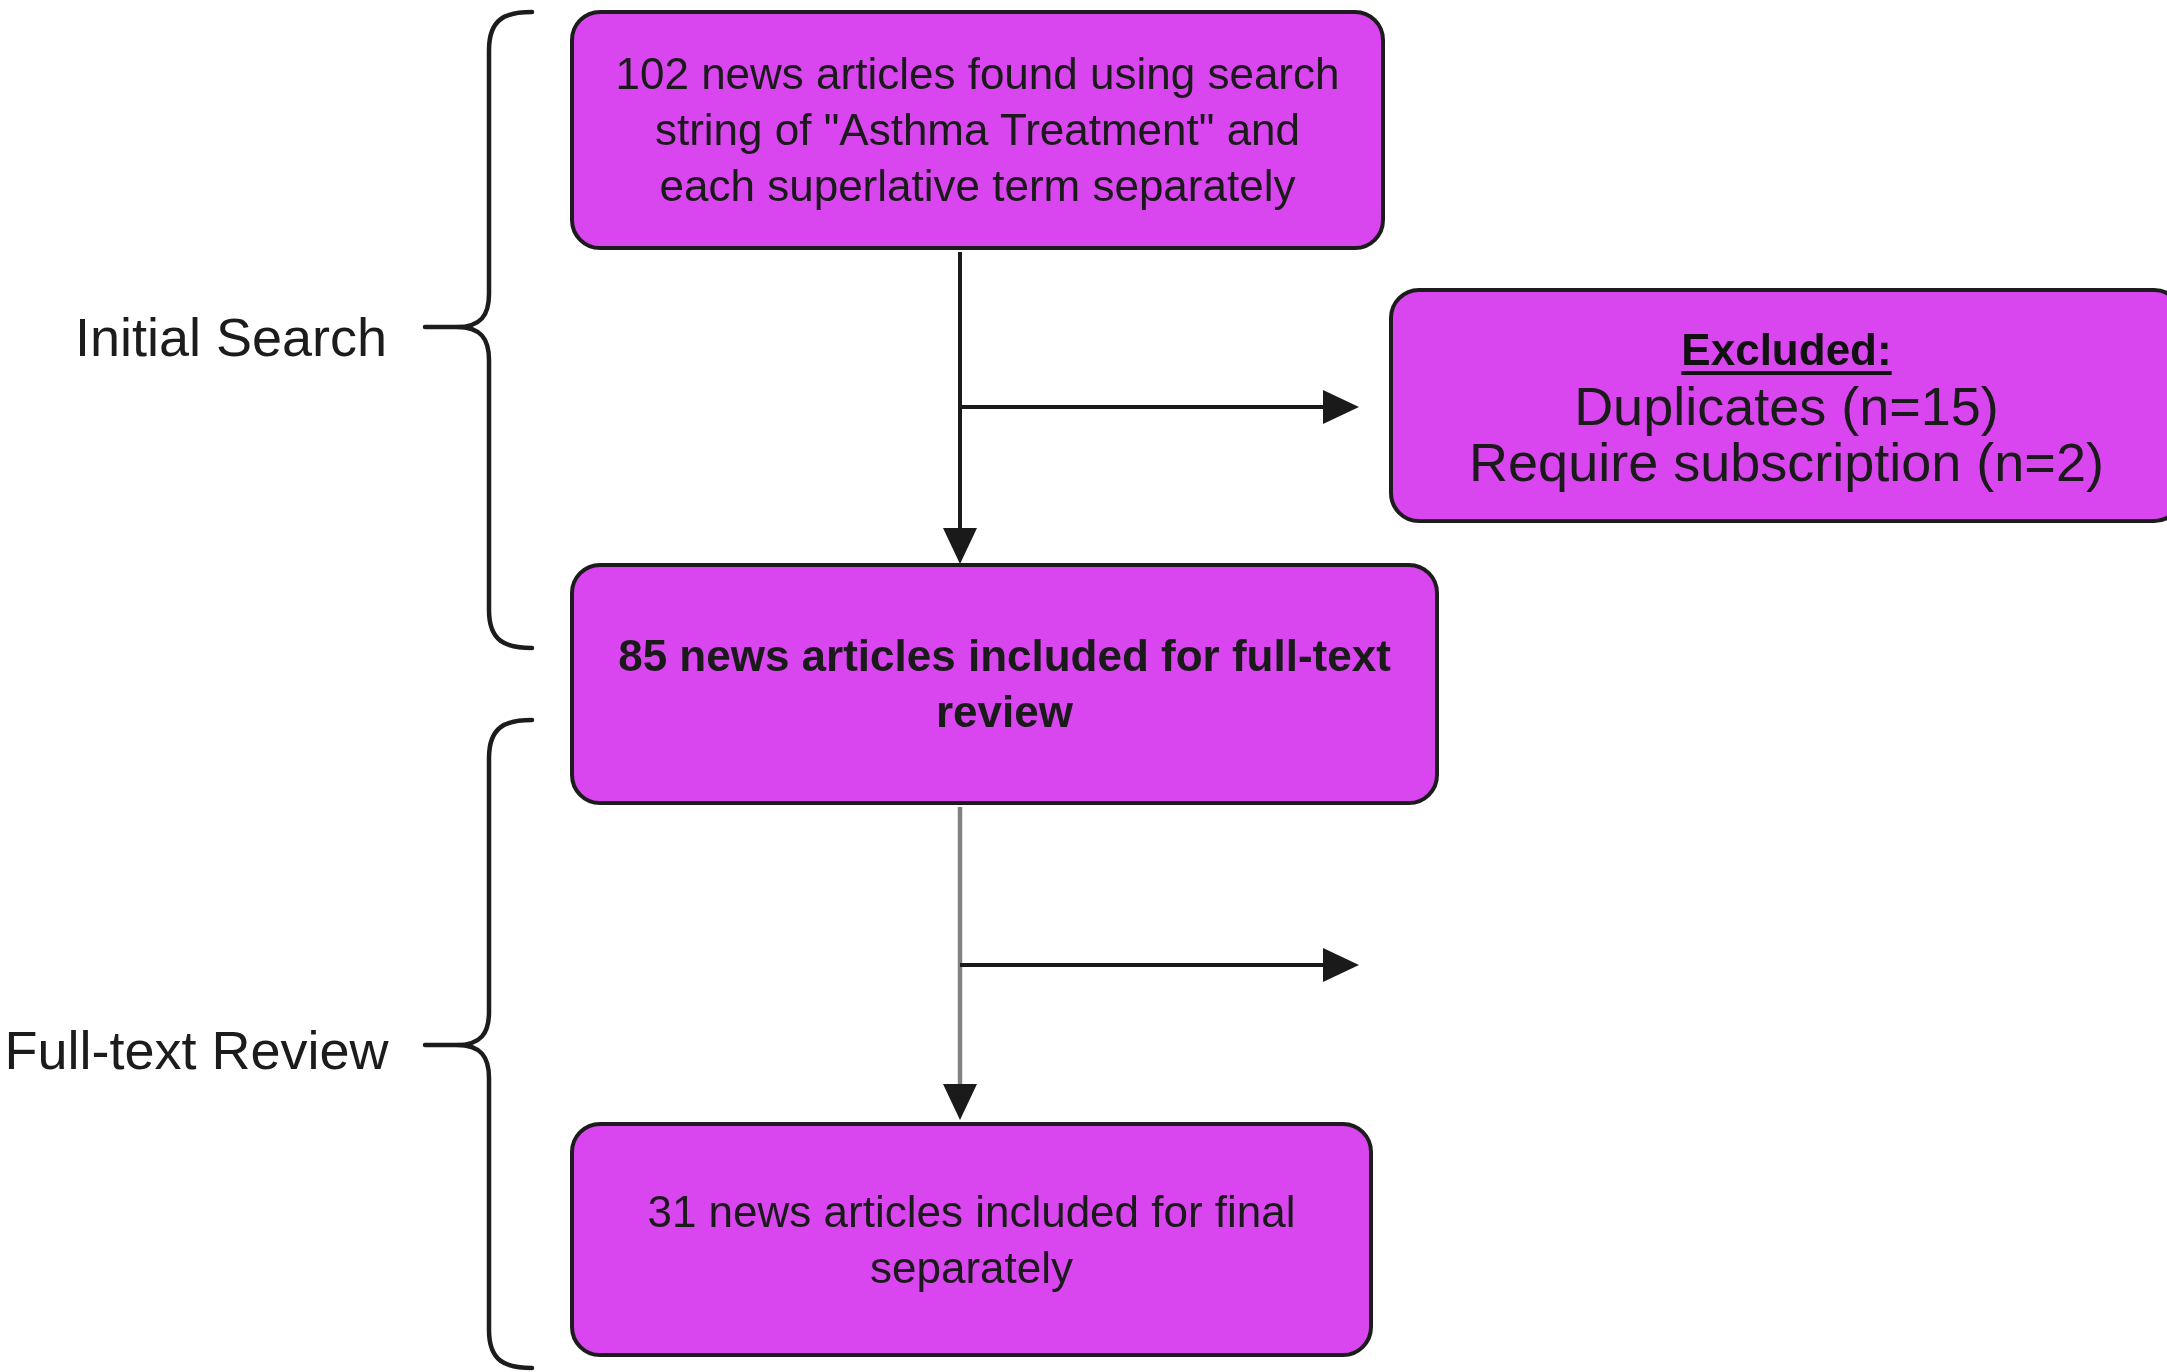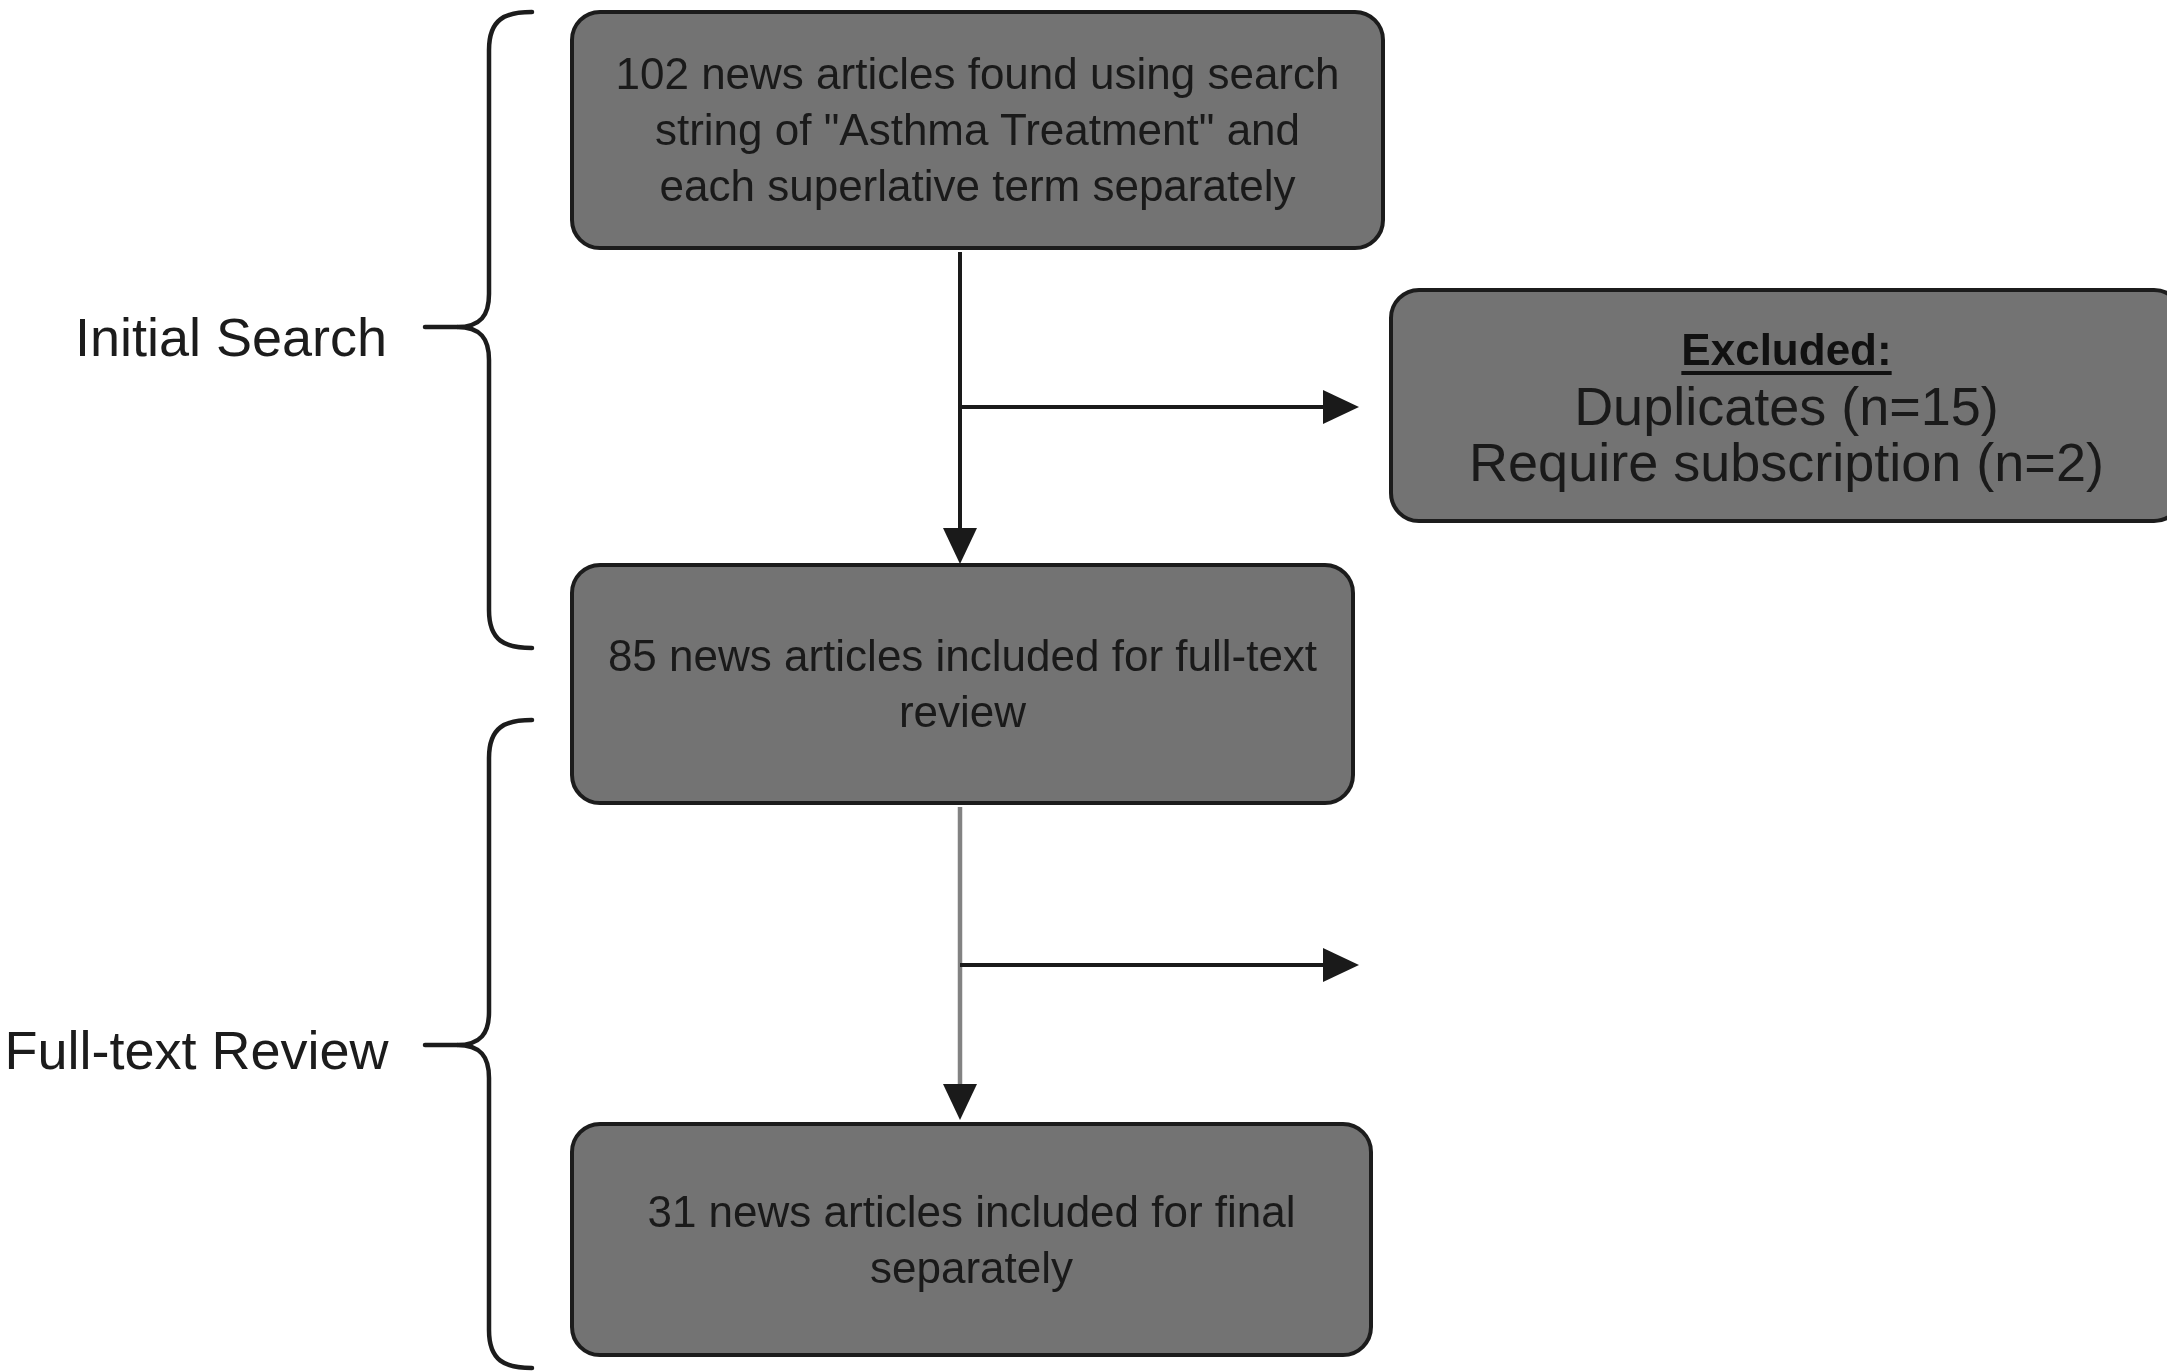--- a/index.html
+++ b/index.html
@@ -20,21 +20,21 @@
     position: absolute;
     left: 0; top: 0;
     width: 2167px;
     height: 1372px;
   }
   .node {
     position: absolute;
     box-sizing: border-box;
     border: 4px solid #1c1c1c;
     border-radius: 30px;
-    background: #737373;
+    background: #d946ef;
     display: flex;
     flex-direction: column;
     justify-content: center;
     align-items: center;
     text-align: center;
   }
   .node-line {
     font-size: 44px;
     line-height: 56px;
     white-space: nowrap;
@@ -108,21 +108,21 @@
     <div class="node-line">string of "Asthma Treatment" and</div>
     <div class="node-line">each superlative term separately</div>
   </div>
 
   <div class="node" style="left:1362px; top:288px; width:795px; height:235px;margin-left:27px;">
     <div class="node-heading">Excluded:</div>
     <div class="node-line small">Duplicates (n=15)</div>
     <div class="node-line small">Require subscription (n=2)</div>
   </div>
 
-  <div class="node" style="left:570px; top:563px; width:785px; height:242px;">
+  <div class="node" style="left:570px; top:563px; width:869px; height:242px;font-weight:bold;">
     <div class="node-line">85 news articles included for full-text</div>
     <div class="node-line">review</div>
   </div>
 
 
   <div class="node" style="left:570px; top:1122px; width:803px; height:235px;">
     <div class="node-line">31 news articles included for final</div>
     <div class="node-line">separately</div>
   </div>
 

